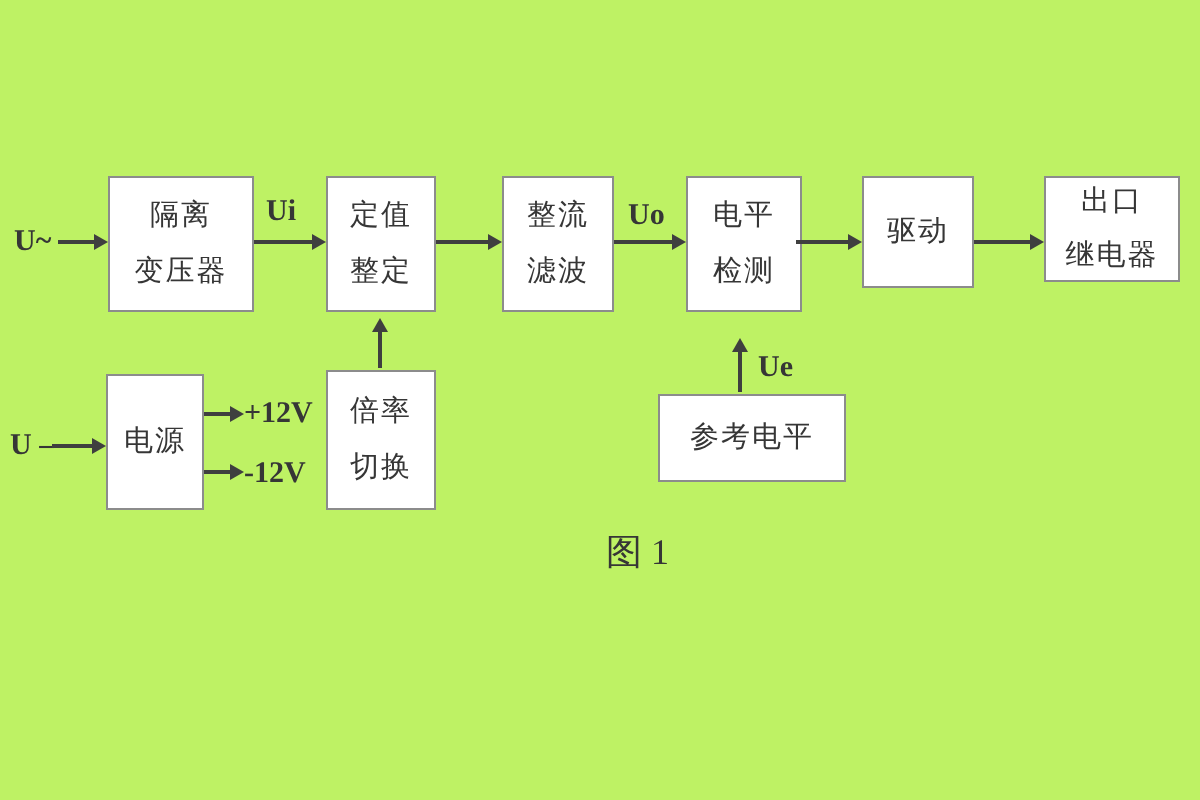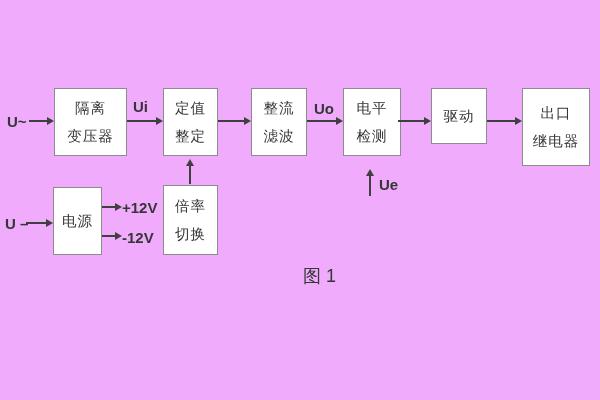--- a/index.html
+++ b/index.html
@@ -4,22 +4,22 @@
 <style>
   html, body {
     margin: 0;
     padding: 0;
     background: #ffffff;
   }
   .canvas {
     position: relative;
     width: 600px;
     height: 400px;
-    background: #f0abfc;
-    font-family: Liberation Sans, sans-serif;
+    background: #bef264;
+    font-family: Liberation Serif, serif;
     color: #363636;
     overflow: hidden;
   }
   .block {
     position: absolute;
     box-sizing: border-box;
     border: 1.5px solid #8c8c8c;
     background: #ffffff;
     display: flex;
     flex-direction: column;
@@ -104,34 +104,37 @@
 
   <div class="block" style="left:343px; top:88px; width:58px; height:68px;">
     <span class="bl">电平</span>
     <span class="bl">检测</span>
   </div>
 
   <div class="block" style="left:431px; top:88px; width:56px; height:56px;">
     <span class="bl">驱动</span>
   </div>
 
-  <div class="block" style="left:522px; top:88px; width:68px; height:78px;">
+  <div class="block" style="left:522px; top:88px; width:68px; height:53px;">
     <span class="bl">出口</span>
     <span class="bl">继电器</span>
   </div>
 
   <div class="block" style="left:53px; top:187px; width:49px; height:68px;">
     <span class="bl">电源</span>
   </div>
 
   <div class="block" style="left:163px; top:185px; width:55px; height:70px;">
     <span class="bl">倍率</span>
     <span class="bl">切换</span>
   </div>
 
+  <div class="block" style="left:329px; top:197px; width:94px; height:44px; gap:0;">
+    <span class="bl">参考电平</span>
+  </div>
 
   <span class="sig" style="left:7px;  top:114px;">U~</span>
   <span class="sig" style="left:5px;  top:216px;">U –</span>
   <span class="sig" style="left:133px; top:99px;">Ui</span>
   <span class="sig" style="left:314px; top:101px;">Uo</span>
   <span class="sig" style="left:379px; top:177px;text-align:right;">Ue</span>
   <span class="sig" style="left:122px; top:200px;">+12V</span>
   <span class="sig" style="left:122px; top:230px;">-12V</span>
 
   <div class="arrow-r" style="left:29px;  top:120px; width:18px;"></div>

